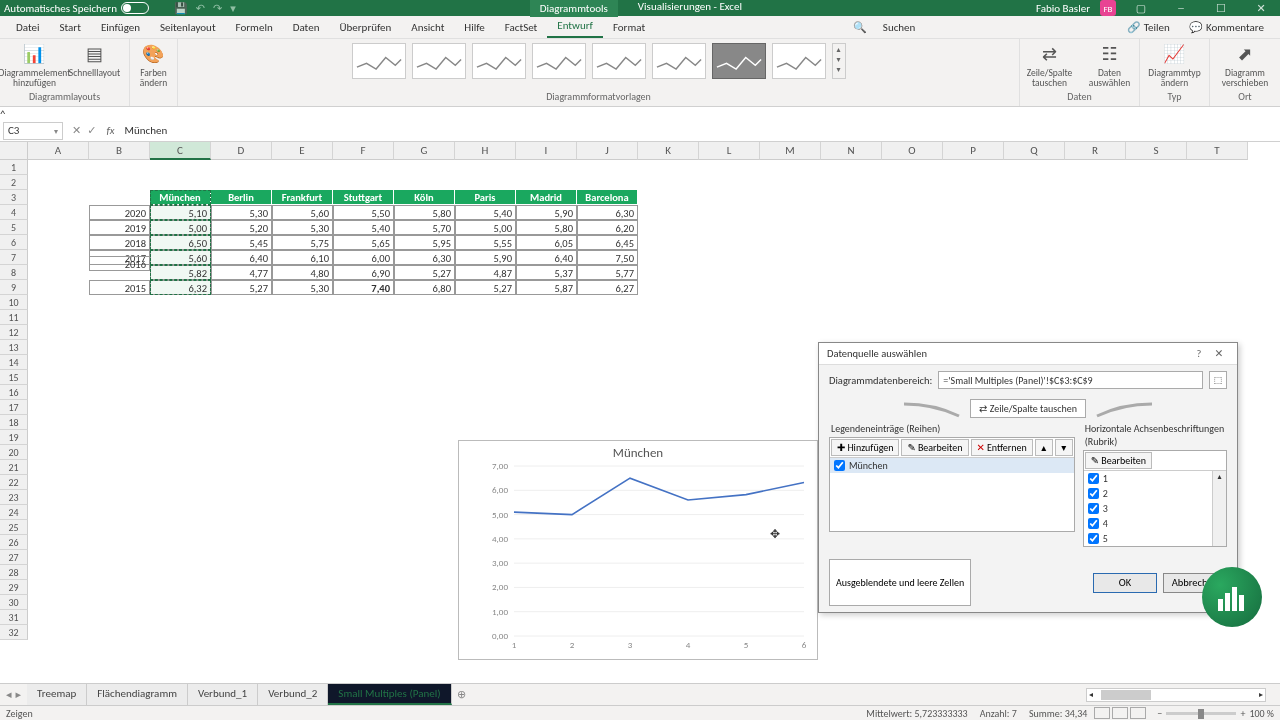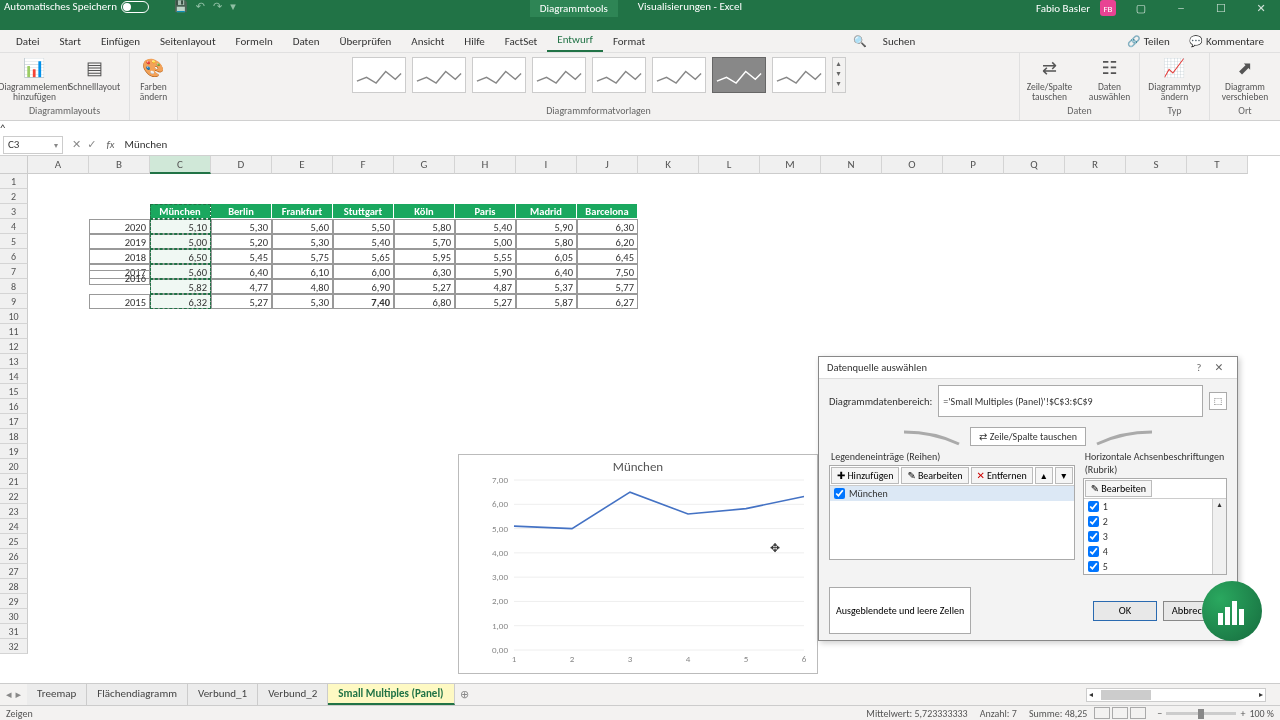--- a/index.html
+++ b/index.html
@@ -1,19 +1,19 @@
 <!DOCTYPE html>
 <html><head>
 <meta charset="utf-8">
 <style>
 * { margin:0; padding:0; box-sizing:border-box; font-family:"Segoe UI",Calibri,Arial,sans-serif; }
 body { width:1280px; height:720px; background:#fff; overflow:hidden; position:relative; font-size:11px; color:#333; }
 
 
-.titlebar { height:30px; background:#217346; display:flex; align-items:flex-start; color:#fff; font-size:11px; padding:0 4px; }
+.titlebar { height:16px; background:#217346; display:flex; align-items:center; color:#fff; font-size:11px; padding:0 4px; }
 .titlebar .autosave { display:flex; align-items:center; gap:4px; width:170px; }
 .titlebar .switch { width:28px; height:12px; border:1px solid #fff; border-radius:7px; position:relative; }
 .titlebar .switch::after { content:""; position:absolute; width:8px; height:8px; background:#fff; border-radius:50%; top:1px; left:1px; }
 .titlebar .qat { display:flex; gap:8px; color:#bfe0cd; }
 .titlebar .qat span { opacity:.7 }
 .titlebar .center { flex:1; display:flex; justify-content:center; gap:20px; }
 .titlebar .tooltab { background:#2e8555; padding:2px 10px; }
 .titlebar .right { display:flex; align-items:center; gap:10px; }
 .titlebar .avatar { width:16px; height:16px; background:#e84393; border-radius:3px; display:flex; align-items:center; justify-content:center; font-size:9px; }
 .titlebar .winbtn { width:30px; text-align:center; opacity:.8 }
@@ -64,21 +64,21 @@
 .chartbox .title { text-align:center; font-size:13px; color:#555; margin-top:4px; }
 .chartbox svg { position:absolute; left:0; top:0; }
 .movecur { position:absolute; left:770px; top:385px; font-size:12px; color:#333; pointer-events:none; }
 
 
 .dialog { position:absolute; left:818px; top:200px; width:420px; background:#f3f3f3; border:1px solid #888; box-shadow:2px 2px 6px rgba(0,0,0,.2); font-size:10.5px; }
 .dialog .dtitle { padding:4px 8px; display:flex; align-items:center; background:#fff; border-bottom:1px solid #ddd; }
 .dialog .dtitle .sp { flex:1 }
 .dialog .dtitle .x { width:20px; text-align:center; color:#666; }
 .dialog .drow { padding:6px 10px; display:flex; align-items:center; gap:6px; }
-.dialog .rangeinput { flex:1; border:1px solid #aaa; background:#fff; height:32px; padding:0 4px; font-size:10px; display:flex; align-items:center; }
+.dialog .rangeinput { flex:1; border:1px solid #aaa; background:#fff; height:18px; padding:0 4px; font-size:10px; display:flex; align-items:center; }
 .dialog .rangebtn { width:18px; height:18px; border:1px solid #aaa; background:#fff; text-align:center; font-size:9px; line-height:16px; }
 .dialog .switchrow { display:flex; justify-content:center; align-items:center; gap:6px; padding:4px; }
 .dialog .switchbtn { border:1px solid #aaa; background:#fff; padding:2px 8px; font-size:10px }
 .dialog .curve { width:60px; height:18px; }
 .dialog .panes { display:flex; gap:8px; padding:0 10px 6px; }
 .dialog .pane { flex:1; border:1px solid #aaa; background:#fff; display:flex; flex-direction:column; min-height:95px; }
 .dialog .pane-hdr { font-size:10px; padding:0 2px 2px; color:#333; }
 .dialog .pane-tb { display:flex; border-bottom:1px solid #ccc; }
 .dialog .pane-tb button { font-size:10px; border:1px solid #bbb; background:#f5f5f5; padding:1px 5px; margin:1px; display:flex; align-items:center; gap:2px; }
 .dialog .pane-tb .sm { width:18px; justify-content:center; padding:1px 2px; }
@@ -89,21 +89,21 @@
 .dialog .bottom { display:flex; padding:6px 10px; align-items:center; }
 .dialog .bottom .sp { flex:1 }
 .dialog button.main { width:64px; height:20px; border:1px solid #888; background:#e8e8e8; font-size:10.5px; margin-left:6px; }
 .dialog button.main.ok { border:1.5px solid #2a6ab0; }
 .dialog button.lnk { border:1px solid #aaa; background:#fff; padding:16px 6px; font-size:10px; }
 
 
 .sheettabs { position:absolute; left:0; bottom:15px; height:22px; width:100%; background:#f3f2f1; border-top:1px solid #ccc; display:flex; align-items:center; font-size:11px; }
 .sheettabs .nav { display:flex; gap:4px; padding:0 6px; color:#888; }
 .sheettabs .stab { padding:3px 10px; border-right:1px solid #ccc; background:#ececec; color:#444; }
-.sheettabs .stab.active { background:#fef9c3; border-bottom:2px solid #217346; font-weight:700; color:#217346; }
+.sheettabs .stab.active { background:#0f172a; border-bottom:2px solid #217346; font-weight:400; color:#217346; }
 .sheettabs .add { width:20px; text-align:center; color:#888; }
 .sheettabs .hsb { flex:1; margin:0 6px; height:12px; }
 
 
 .statusbar { position:absolute; bottom:0; left:0; height:15px; width:100%; background:#f3f2f1; border-top:1px solid #ccc; display:flex; align-items:center; font-size:10px; color:#555; padding:0 6px; }
 .statusbar .sp { flex:1 }
 .statusbar .stat { margin:0 6px; }
 .statusbar .view { width:16px; height:12px; border:1px solid #aaa; margin:0 1px; }
 .statusbar .zoom { margin-left:10px; display:flex; align-items:center; gap:4px; }
 .statusbar .zoom .track { width:70px; height:3px; background:#ccc; position:relative; }
@@ -561,21 +561,21 @@
     <span style="position:absolute;right:2px;font-size:8px">▸</span>
   </div>
 </div>
 
 
 <div class="statusbar">
   <span>Zeigen</span>
   <span class="sp"></span>
   <span class="stat"><span>Mittelwert:</span> <span>5,723333333</span></span>
   <span class="stat"><span>Anzahl:</span> <span>7</span></span>
-  <span class="stat"><span>Summe:</span> <span>48,25</span></span>
+  <span class="stat"><span>Summe:</span> <span>34,34</span></span>
   <span class="view"></span>
   <span class="view"></span>
   <span class="view"></span>
   <div class="zoom">
     <span>−</span>
     <span class="track"></span>
     <span>+</span>
     <span>100 %</span>
   </div>
 </div>

